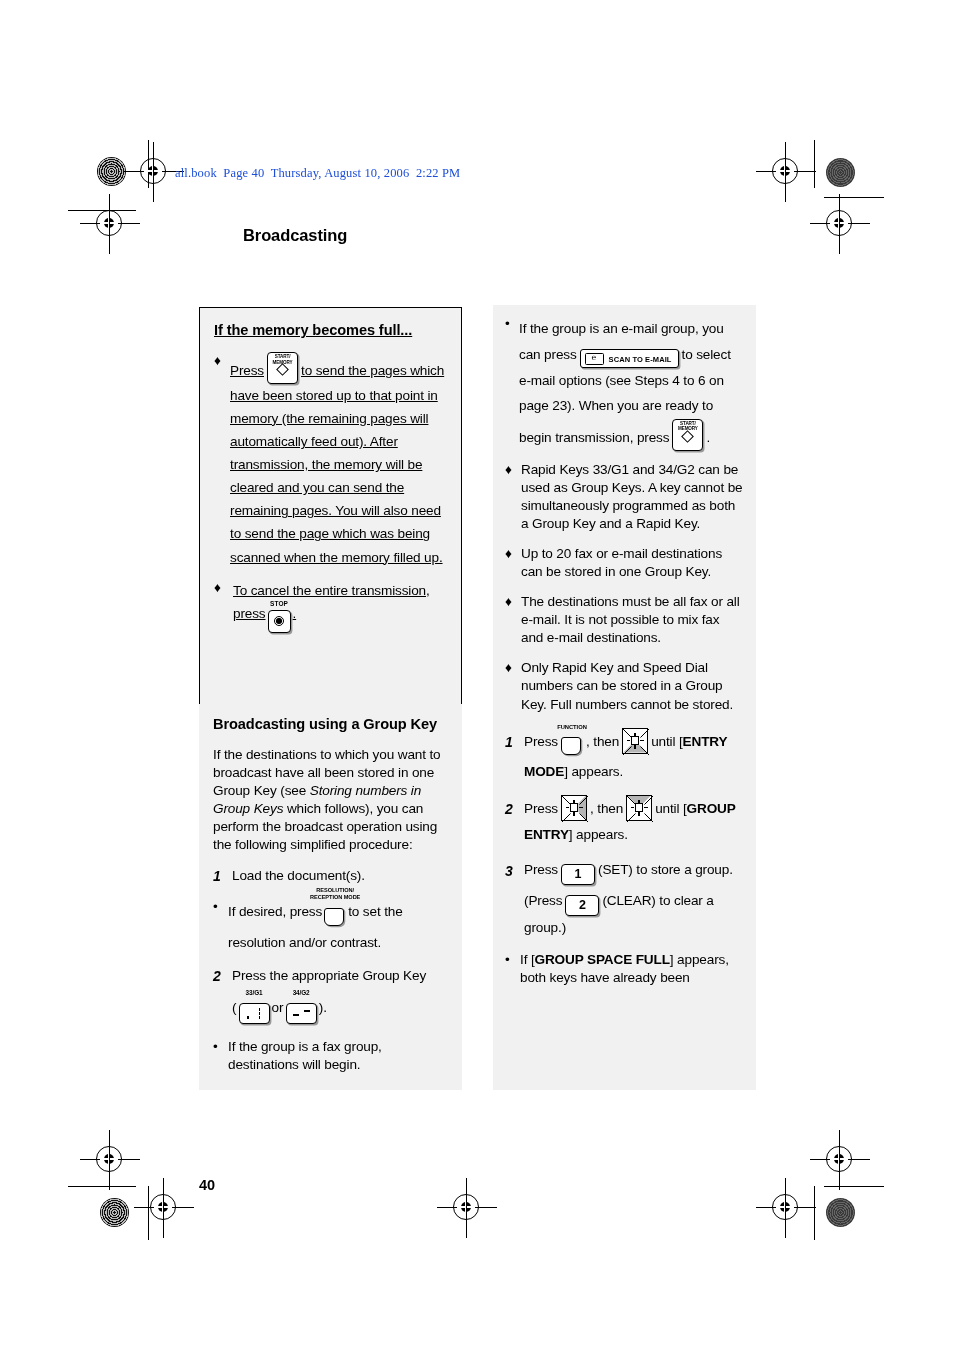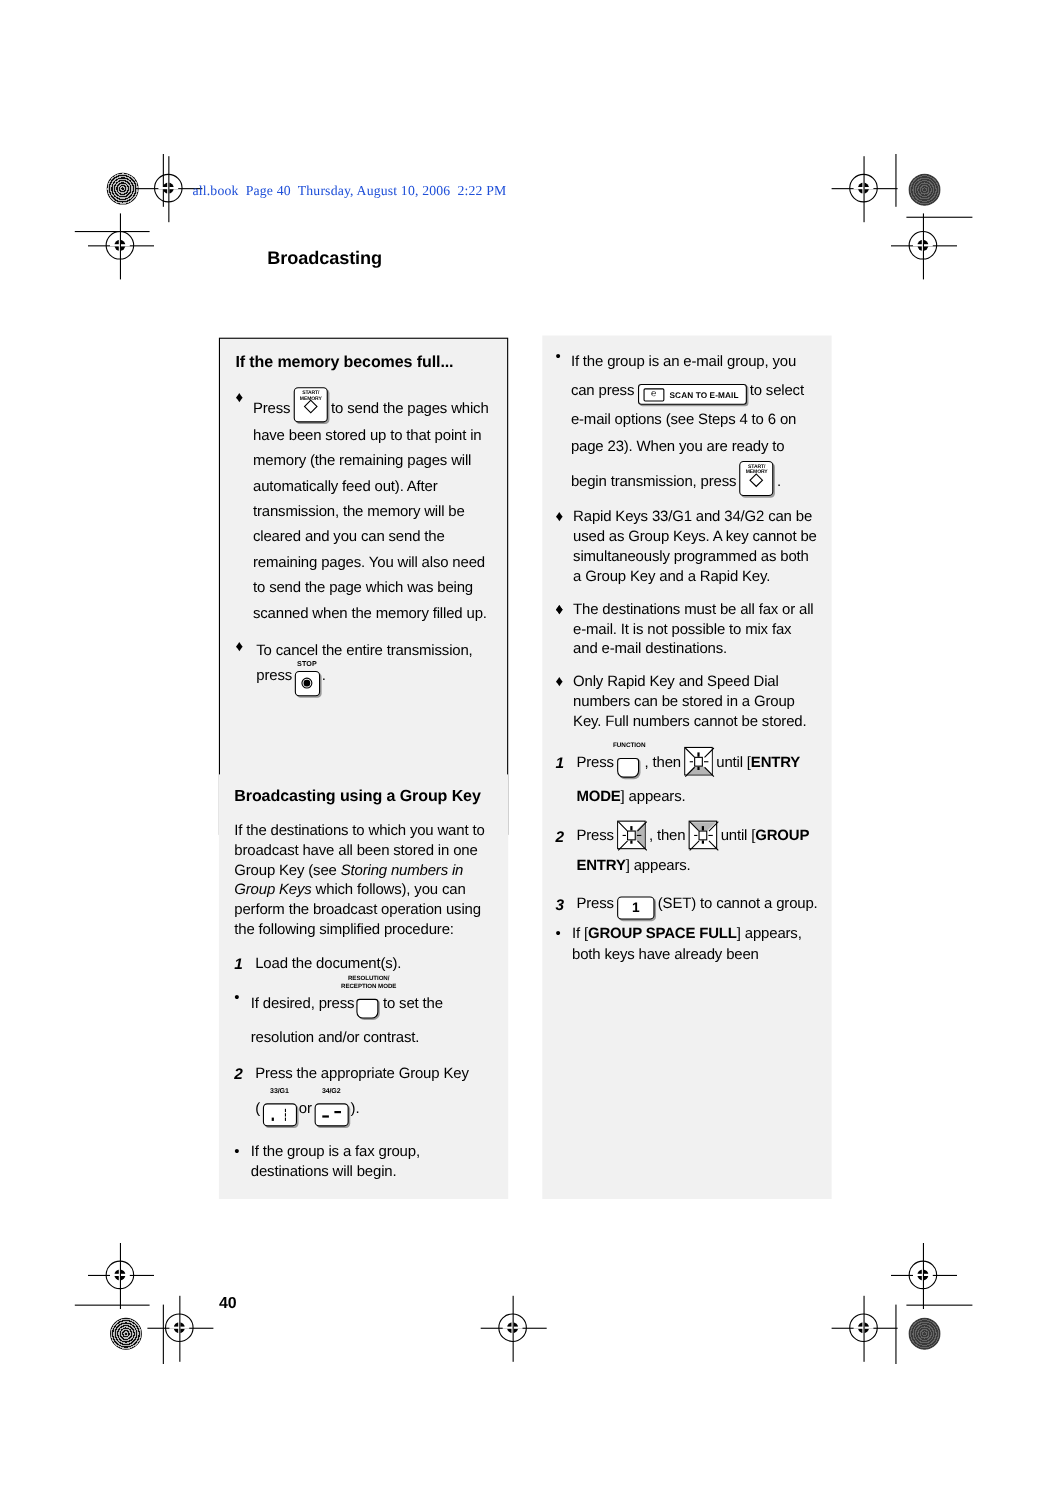--- a/index.html
+++ b/index.html
@@ -83,20 +83,21 @@
     background: #f1f1f1;
   }
 
   
   #memory-box {
     position: absolute;
     left: 199px; top: 307px;
     width: 263px; height: 452px;
     box-sizing: border-box;
     padding: 14px 12px 0 14px;
+    text-decoration: underline;
   }
   #left-lower {
     position: absolute;
     left: 199px; top: 704px;
     width: 263px; height: 386px;
     background: #f1f1f1;
     box-sizing: border-box;
     padding: 12px 12px 0 14px;
   }
   #col-right {
@@ -450,21 +451,21 @@
     <span class="mk" style="top:-1px;">•</span><span>If the group is an e-mail group, you can press</span><span class="key key-scan"><span class="env"><span class="at">℮</span></span><span class="lbl">SCAN TO E-MAIL</span></span><span style="line-height:1.34;">to select e-mail options (see Steps 4 to 6  on page 23). When you are ready to begin transmission, press</span><span class="key key-startmem"><span class="cap"><span>START/</span><br><span>MEMORY</span></span><span class="dia"></span></span><span>.</span>
   </div>
 
 
 
   <div class="bullet-row diamond">
     <span class="mk">♦</span><span>Rapid Keys 33/G1 and 34/G2 can be used as Group Keys. A key cannot be simultaneously programmed as both a Group Key and a Rapid Key.</span>
   </div>
 
   <div class="bullet-row diamond">
-    <span class="mk">♦</span>
+    <span class="mk">♦</span><span>Up to 20 fax or e-mail destinations can be stored in one Group Key.</span>
   </div>
 
   <div class="bullet-row diamond">
     <span class="mk">♦</span><span>The destinations must be all fax or all e-mail. It is not possible to mix fax and e-mail destinations.</span>
   </div>
 
   <div class="bullet-row diamond" style="margin-bottom:14px;">
     <span class="mk">♦</span><span>Only Rapid Key and Speed Dial numbers can be stored in a Group Key. Full numbers cannot be stored.</span>
   </div>
 
@@ -476,22 +477,25 @@
 
   <div class="step-row" style="line-height:1.95; margin-bottom:9px;">
     <span class="num" style="top:1px;">2</span><span>Press</span><span class="key key-nav"><span class="s s-top off"></span><span class="s s-right on"></span><span class="s s-bottom off"></span><span class="s s-left off"></span><svg class="diag" viewBox="0 0 28 28">
           <path d="M1 1 L9.5 9.5 M27 1 L18.5 9.5 M1 27 L9.5 18.5 M27 27 L18.5 18.5" stroke="#000" stroke-width="1" fill="none"></path>
         </svg><span class="inner"></span><span class="tick tk-t"></span><span class="tick tk-b"></span><span class="tick tk-l"></span><span class="tick tk-r"></span></span><span>, then</span><span class="key key-nav"><span class="s s-top on"></span><span class="s s-right off"></span><span class="s s-bottom off"></span><span class="s s-left off"></span><svg class="diag" viewBox="0 0 28 28">
           <path d="M1 1 L9.5 9.5 M27 1 L18.5 9.5 M1 27 L9.5 18.5 M27 27 L18.5 18.5" stroke="#000" stroke-width="1" fill="none"></path>
         </svg><span class="inner"></span><span class="tick tk-t"></span><span class="tick tk-b"></span><span class="tick tk-l"></span><span class="tick tk-r"></span></span><span>until [</span><span class="bd">GROUP ENTRY</span><span>] appears.</span>
   </div>
 
   <div class="step-row" style="line-height:1.80; margin-bottom:4px;">
-    <span class="num" style="top:1px;">3</span><span>Press</span><span class="key-num">1</span><span>(SET) to cannot a group.</span>
-  </div>
-
+    <span class="num" style="top:1px;">3</span><span>Press</span><span class="key-num">1</span><span>(SET) to store a group.</span>
+  </div>
+
+  <div style="padding-left:19px; font-size:13.6px; line-height:1.80; margin-bottom:11px; letter-spacing:-0.15px;">
+    <span>(Press</span><span class="key-num">2</span><span>(CLEAR) to clear a group.)</span>
+  </div>
 
   <div class="bullet-row" style="padding-left:15px;">
     <span class="mk">•</span><span>If [</span><span class="bd">GROUP SPACE FULL</span><span>] appears, both keys have already been</span>
   </div>
 </div>
 
 <div class="pageno">40</div>
 
 </body></html>

